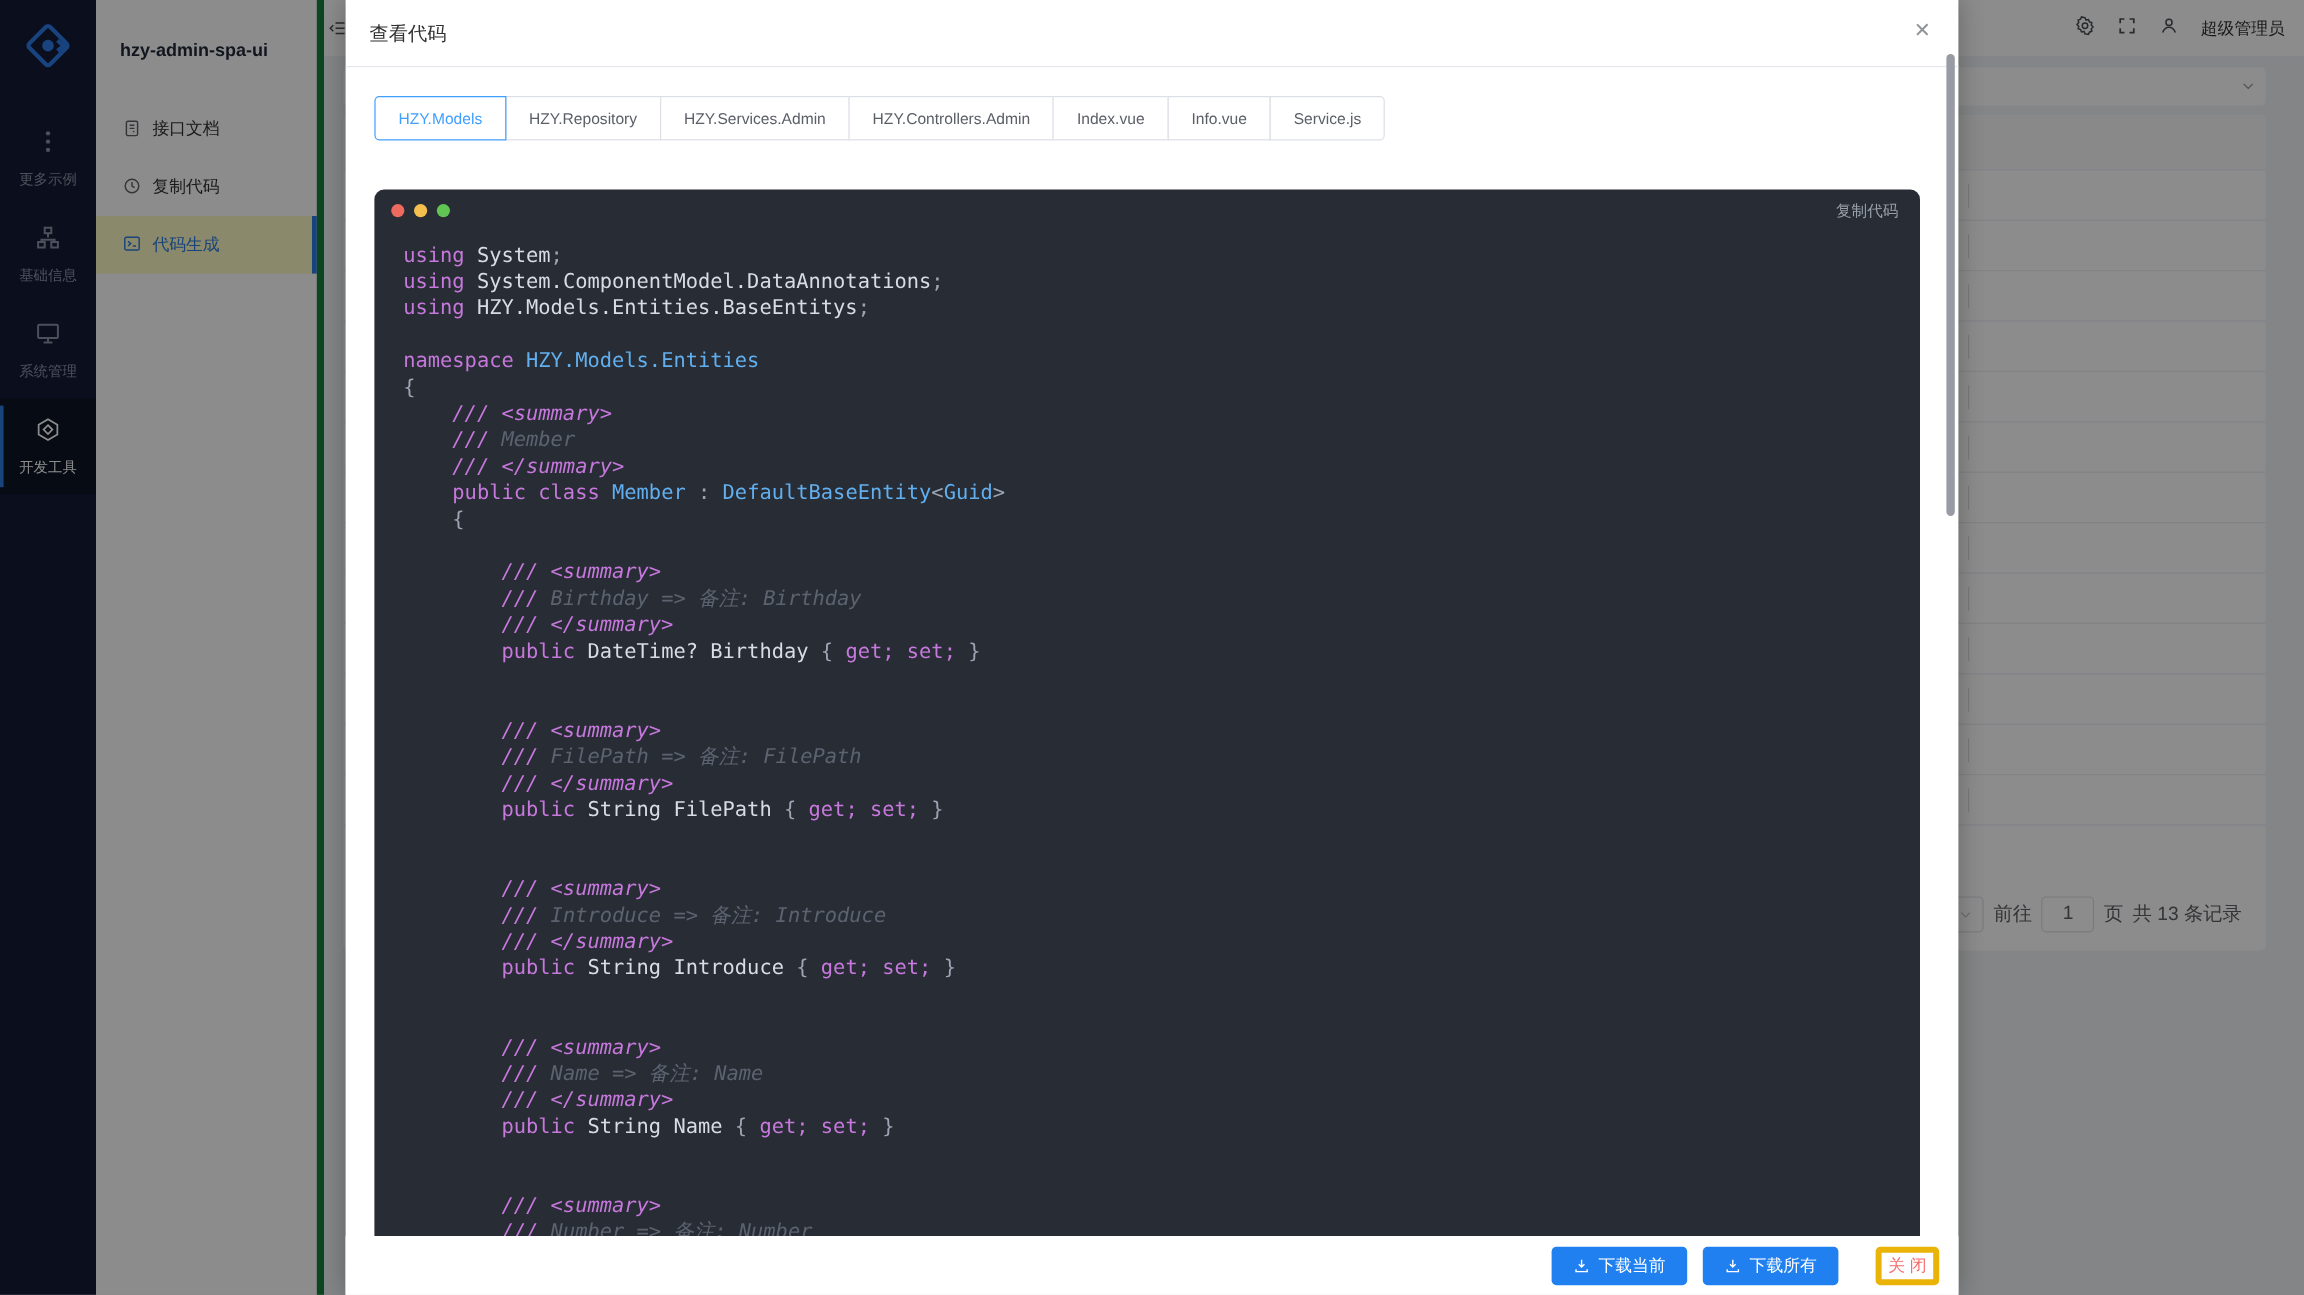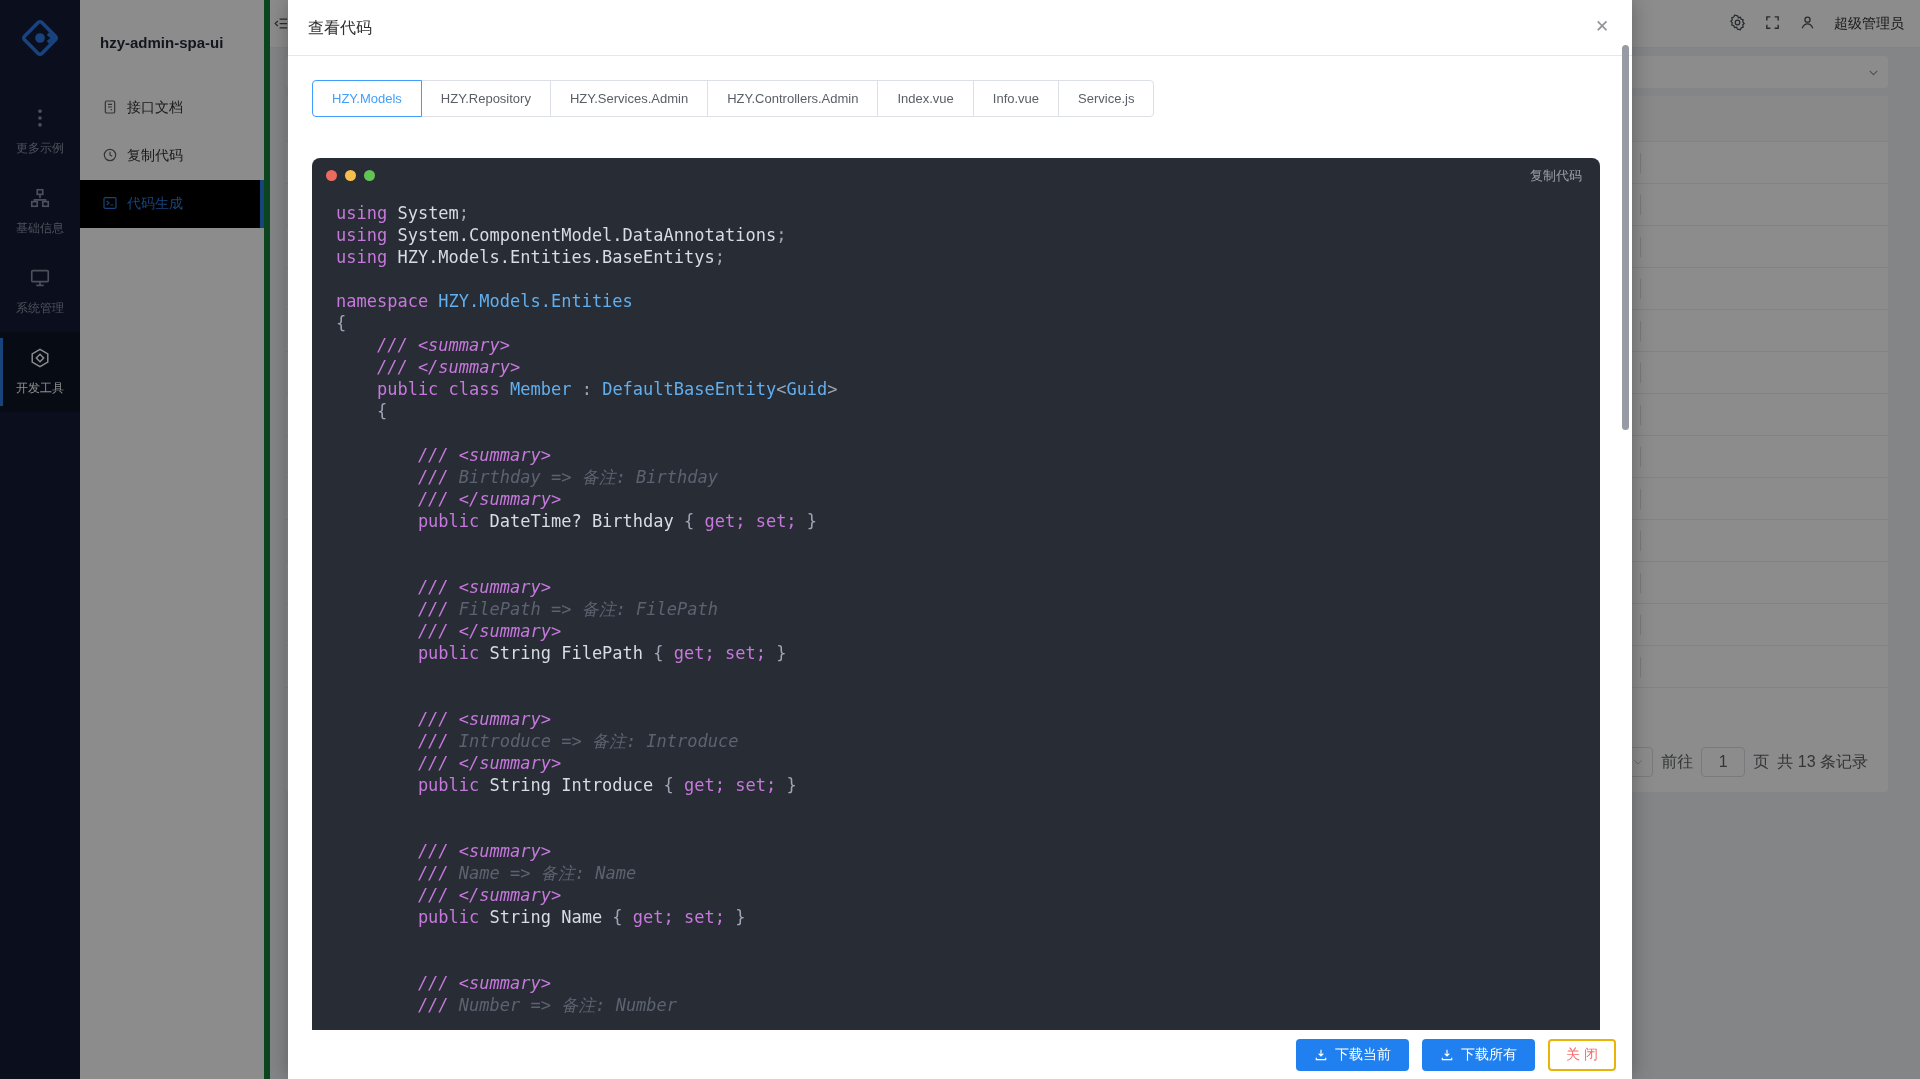--- a/index.html
+++ b/index.html
@@ -21,21 +21,21 @@
   #pitems { position:absolute; top:92px; left:0; width:80px; }
 
   
   #sidebar-secondary { position:absolute; left:80px; top:0; width:190px; height:1079px;
     background:#ffffff; z-index:1; border-right:6px solid #15803d; }
   #app-title { height:84px; display:flex; align-items:center; padding-left:20px;
     font-size:15px; font-weight:bold; color:#1f2937; }
   .sitem { position:relative; height:48px; display:flex; align-items:center; gap:9px;
     padding-left:22px; font-size:14px; color:#303133; cursor:pointer; }
   .sitem svg { width:16px; height:16px; color:#606266; }
-  .sitem.active { background:#000000; color:#2b7ce0; }
+  .sitem.active { background:#fef9c3; color:#2b7ce0; }
   .sitem.active svg { color:#2b7ce0; }
   .sitem.active::after { content:""; position:absolute; right:0; top:0; bottom:0;
     width:4px; background:#2b7ce0; }
 
   
   #bg-page { position:absolute; left:270px; top:0; right:0; height:1079px; background:#f0f2f5; }
   #bg-header { position:absolute; left:0; top:0; right:0; height:48px; background:#fff;
     border-bottom:1px solid #ebeef5; }
   #bg-header-right { position:absolute; right:16px; top:0; height:48px; display:flex;
     align-items:center; gap:18px; color:#4a4e57; }
@@ -95,22 +95,22 @@
 
   #modal-scrollbar { position:absolute; right:3px; top:45px; width:7px; height:385px;
     background:#989ba3; border-radius:4px; }
 
   #modal-footer { position:absolute; left:0; bottom:0; width:1344px; height:49px; background:#fff;
     display:flex; align-items:center; justify-content:flex-end; gap:13px; padding-right:16px; }
   .btn-primary { height:32px; padding:0 18px; background:#2080f0; color:#fff; border:none;
     border-radius:4px; font-size:14px; display:flex; align-items:center; gap:7px; cursor:pointer;
     font-family:inherit; }
   .btn-primary svg { width:14px; height:14px; }
-  .btn-danger-plain { height:32px; width:68px; background:#fff; color:#f56c6c;
-    border:2px solid #eab308; border-radius:4px; font-size:14px; cursor:pointer; font-family:inherit; }
+  .btn-danger-plain { height:32px; width:53px; background:#fff; color:#f56c6c;
+    border:5px solid #eab308; border-radius:4px; font-size:14px; cursor:pointer; font-family:inherit;margin-left:18px; }
 </style>
 </head>
 <body>
 
 <div id="bg-page">
   <div id="bg-header">
     <span id="collapse-frag">
       <svg viewBox="0 0 24 24" width="15" height="15" fill="none" stroke="currentColor" stroke-width="2">
         <path d="M9 5h12M9 12h12M9 19h12M6 8l-4 4 4 4"></path>
       </svg>
@@ -302,20 +302,21 @@
       <span id="copy-code">复制代码</span>
     </div>
     <div id="code-lines">
         <div class="code-line"><span class="tok-k">using</span><span class="tok-p"> System</span><span class="tok-g">;</span></div>
         <div class="code-line"><span class="tok-k">using</span><span class="tok-p"> System.ComponentModel.DataAnnotations</span><span class="tok-g">;</span></div>
         <div class="code-line"><span class="tok-k">using</span><span class="tok-p"> HZY.Models.Entities.BaseEntitys</span><span class="tok-g">;</span></div>
         <div class="code-line">&nbsp;</div>
         <div class="code-line"><span class="tok-k">namespace</span><span class="tok-t"> HZY.Models.Entities</span></div>
         <div class="code-line"><span class="tok-g">{</span></div>
         <div class="code-line"><span class="tok-d">    /// &lt;summary&gt;</span></div>
+        <div class="code-line"><span class="tok-d">    /// </span><span class="tok-c">Member</span></div>
         <div class="code-line"><span class="tok-d">    /// &lt;/summary&gt;</span></div>
         <div class="code-line"><span class="tok-k">    public class</span><span class="tok-t"> Member</span><span class="tok-g"> : </span><span class="tok-t">DefaultBaseEntity</span><span class="tok-g">&lt;</span><span class="tok-t">Guid</span><span class="tok-g">&gt;</span></div>
         <div class="code-line"><span class="tok-g">    {</span></div>
         <div class="code-line">&nbsp;</div>
         <div class="code-line"><span class="tok-d">        /// &lt;summary&gt;</span></div>
         <div class="code-line"><span class="tok-d">        /// </span><span class="tok-c">Birthday =&gt; 备注: Birthday</span></div>
         <div class="code-line"><span class="tok-d">        /// &lt;/summary&gt;</span></div>
         <div class="code-line"><span class="tok-k">        public</span><span class="tok-p"> DateTime? Birthday </span><span class="tok-g">{ </span><span class="tok-k">get; set;</span><span class="tok-g"> }</span></div>
         <div class="code-line">&nbsp;</div>
         <div class="code-line">&nbsp;</div>

